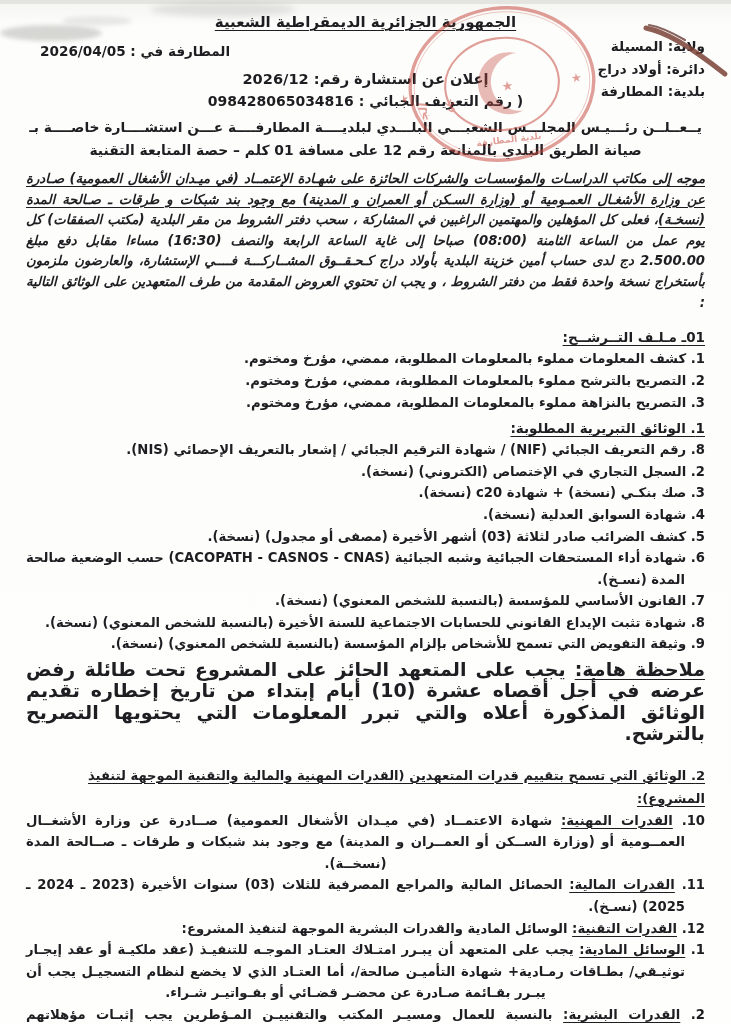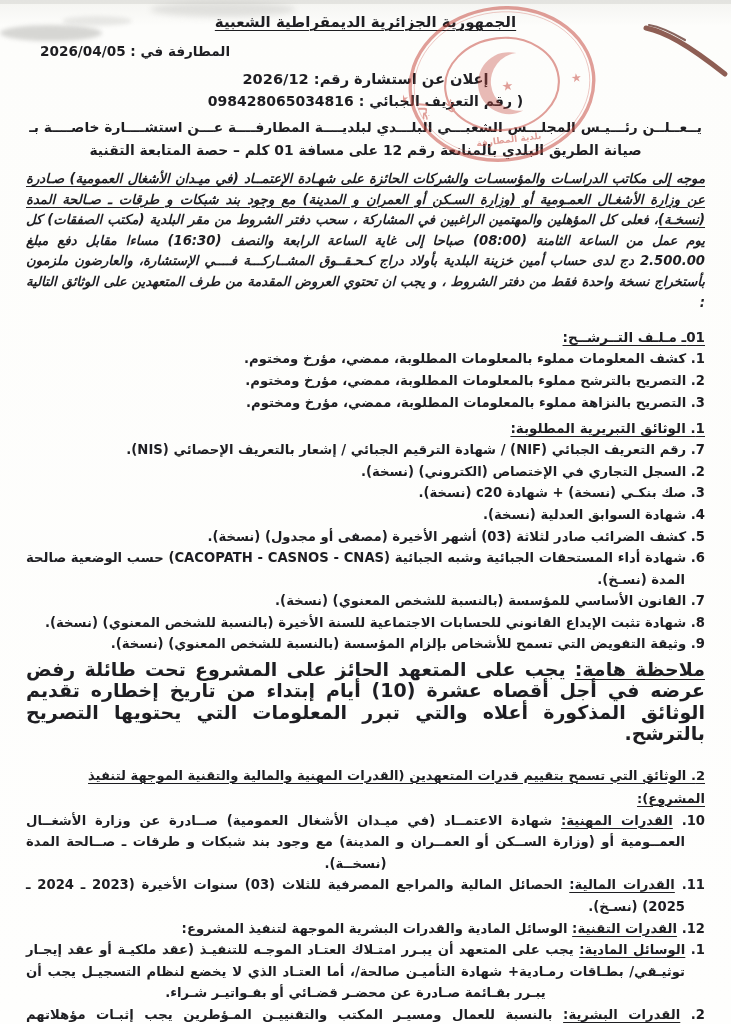--- a/index.html
+++ b/index.html
@@ -42,20 +42,25 @@
 </head>
 <body>
 
 <div class="page">
 
   <div class="topedge"></div>
   <div class="smudge sm1"></div>
   <div class="smudge sm2"></div>
   <div class="smudge sm3"></div>
 
+  <div class="header-right">
+    <div>ولاية: المسيلة</div>
+    <div>دائرة: أولاد دراج</div>
+    <div>بلدية: المطارفة</div>
+  </div>
   <div class="header-left">المطارفة في : 2026/04/05</div>
 
   <div class="content">
 
     <div class="doc-title"><span class="u">الجمهورية الجزائرية الديمقراطية الشعبية</span></div>
 
     <div class="ann">
       <div class="ann-title">إعلان عن استشارة رقم: 2026/12</div>
       <div class="ann-nif">( رقم التعريف الجبائي : 098428065034816</div>
       <div class="ann-intro">يــعــلــن رئـــيـس المجلـــس الشعبـــي البلـــدي لبلديــــة المطارفــــة عـــن استشــــارة خاصــــة بـ</div>
@@ -65,21 +70,21 @@
     <p class="par"><span class="u">موجه إلى مكاتب الدراسـات والمؤسسـات والشركات الحائزة على شهـادة الإعتمــاد (في ميـدان الأشغال العمومية) صـادرة عن وزارة الأشغـال العمـومية أو (وزارة السـكن أو العمران و المدينة) مع وجود بند شبكات و طرقات ـ صـالحة المدة (نسخـة)</span><span>، فعلى كل المؤهلين والمهتمين الراغبين في المشاركة ، سحب دفتر الشروط من مقر البلدية (مكتب الصفقات) كل يوم عمل من الساعة الثامنة </span><span>(08:00)</span><span> صباحا إلى غاية الساعة الرابعة والنصف </span><span>(16:30)</span><span> مساءا مقابل دفع مبلغ </span><span>2.500.00</span><span> دج لدى حساب أمين خزينة البلدية بأولاد دراج كـحـقــوق المشــاركـــة فــــي الإستشارة، والعارضون ملزمون بأستخراج نسخة واحدة فقط من دفتر الشروط ، و يجب ان تحتوي العروض المقدمة من طرف المتعهدين على الوثائق التالية :</span></p>
 
     <div class="h-sec"><span class="u">01ـ مـلـف التــرشــح:</span></div>
 
     <div class="li">1. كشف المعلومات مملوء بالمعلومات المطلوبة، ممضي، مؤرخ ومختوم.</div>
     <div class="li">2. التصريح بالترشح مملوء بالمعلومات المطلوبة، ممضي، مؤرخ ومختوم.</div>
     <div class="li">3. التصريح بالنزاهة مملوء بالمعلومات المطلوبة، ممضي، مؤرخ ومختوم.</div>
 
     <div class="h-sec"><span class="u">1. الوثائق التبريرية المطلوبة:</span></div>
 
-    <div class="li">7. رقم التعريف الجبائي (NIF) / شهادة الترقيم الجبائي / إشعار بالتعريف الإحصائي (NIS).</div>
+    <div class="li">8. رقم التعريف الجبائي (NIF) / شهادة الترقيم الجبائي / إشعار بالتعريف الإحصائي (NIS).</div>
     <div class="li">2. السجل التجاري في الإختصاص (الكتروني) (نسخة).</div>
     <div class="li">3. صك بنكـي (نسخة) + شهادة c20 (نسخة).</div>
     <div class="li">4. شهادة السوابق العدلية (نسخة).</div>
     <div class="li">5. كشف الضرائب صادر لثلاثة (03) أشهر الأخيرة (مصفى أو مجدول) (نسخة).</div>
     <div class="li">6. شهادة أداء المستحقات الجبائية وشبه الجبائية (CACOPATH - CASNOS - CNAS) حسب الوضعية صالحة المدة (نسـخ).</div>
     <div class="li">7. القانون الأساسي للمؤسسة (بالنسبة للشخص المعنوي) (نسخة).</div>
     <div class="li">8. شهادة تثبت الإيداع القانوني للحسابات الاجتماعية للسنة الأخيرة (بالنسبة للشخص المعنوي) (نسخة).</div>
     <div class="li">9. وثيقة التفويض التي تسمح للأشخاص بإلزام المؤسسة (بالنسبة للشخص المعنوي) (نسخة).</div>
 
     <p class="note"><span class="u">ملاحظة هامة:</span>

